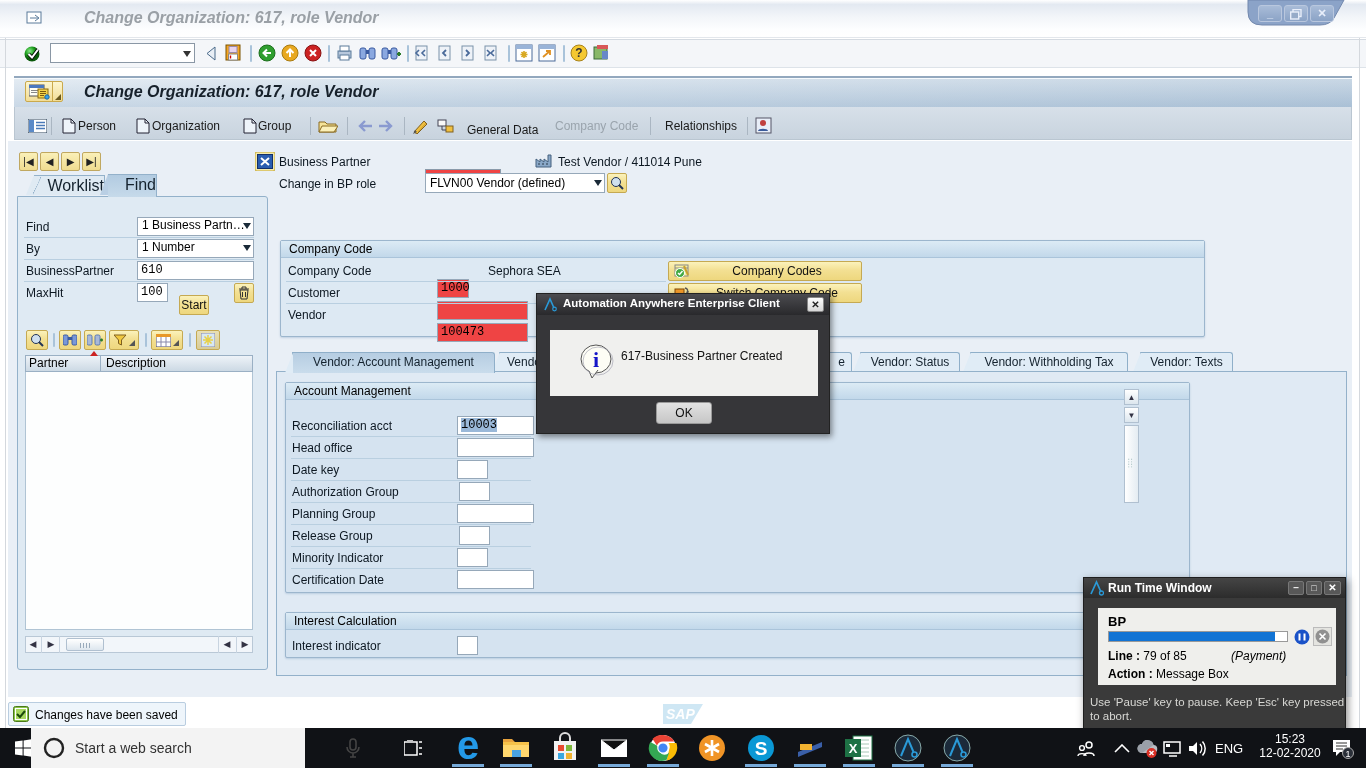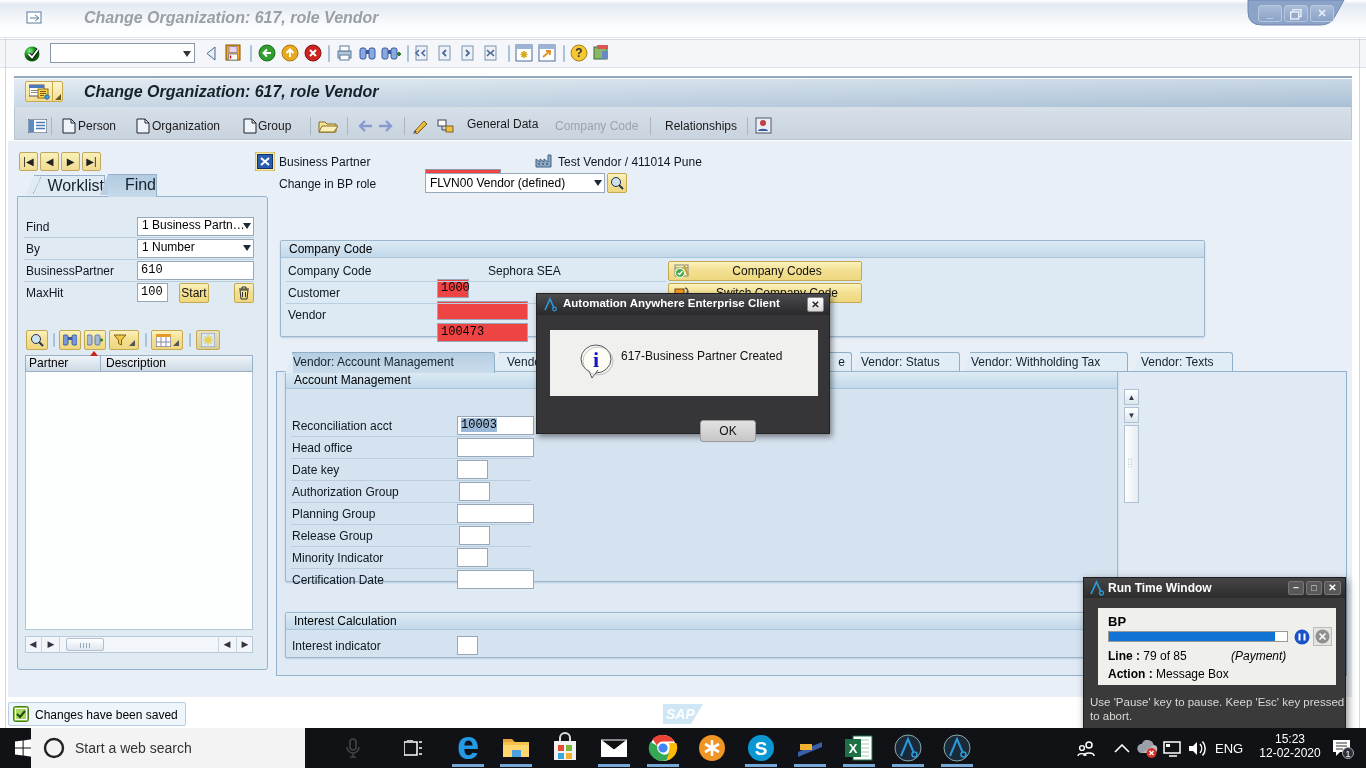--- a/index.html
+++ b/index.html
@@ -41,29 +41,29 @@
 .ro  { background:#ef4444;margin-top:18px; }
 .combo { position:absolute; background:#fff; border:1px solid #96a8b9; font-size:12px; padding-left:4px; }
 .combo .ca { position:absolute; right:2px; top:5px; width:0; height:0; border:4px solid transparent; border-top:6px solid #1a2a38; }
 .rowline { position:absolute; height:1px; background:#b9cfe0; }
 
 .grp { position:absolute; border:1px solid #9cb6cd; background:#dde9f3; border-radius:2px; box-shadow:0 1px 2px rgba(140,170,200,.45); }
 .grphdr { position:absolute; left:0; top:0; right:0; height:17px; background:linear-gradient(#dcebf5,#c2d8ea); border-bottom:1px solid #aac4da; font-size:12px; padding:1px 0 0 8px; }
 
 .ybtn { position:absolute; background:linear-gradient(#fbf2bb,#f3e093 45%,#eed77e); border:1px solid #c5a952; border-radius:2px; text-align:center; font-size:12px; color:#111; }
 
-.vtab { position:absolute; height:20px; background:#e0ecf6; border:1px solid #8fafc9; border-bottom:none; border-radius:0 3px 0 0; font-size:12px; text-align:left; color:#14222e; }
+.vtab { position:absolute; height:20px; background:#e0ecf6; border:1px solid #8fafc9; border-bottom:none; border-radius:0 3px 0 0; font-size:12px; text-align:center; color:#14222e; }
 .vtab:before { content:""; position:absolute; left:-8px; bottom:0; width:0; height:0; border-left:8px solid transparent; border-bottom:20px solid #e0ecf6; }
 
 #statusbox { left:8px; top:702px; width:178px; height:24px; background:#eef5fb; border:1px solid #b9cde0; border-radius:2px; }
 
 #dlg { left:536px; top:293px; width:294px; height:141px; background:#363639; border:1px solid #222; box-shadow:2px 3px 6px rgba(0,0,0,.45); }
 #dlgtitle { position:absolute; left:0; top:0; right:0; height:21px; background:linear-gradient(#4b4b4f,#29292c); color:#fff; font-weight:bold; font-size:11.5px; }
 #dlgpanel { position:absolute; left:13px; top:36px; width:268px; height:66px; background:#f0f0ee; }
-#okbtn { position:absolute; left:119px; top:126px; width:56px; height:22px; background:linear-gradient(#e2e2e2,#c6c6c6); border:1px solid #9a9a9a; border-radius:3px; text-align:center; line-height:20px; font-size:12px; color:#111;margin-left:44px; }
+#okbtn { position:absolute; left:119px; top:108px; width:56px; height:22px; background:linear-gradient(#e2e2e2,#c6c6c6); border:1px solid #9a9a9a; border-radius:3px; text-align:center; line-height:20px; font-size:12px; color:#111; }
 
 #rtw { left:1083px; top:577px; width:263px; height:191px; background:#3a3a3a; border:1px solid #1e1e1e; box-shadow:2px 3px 8px rgba(0,0,0,.45); }
 #rtwtitle { position:absolute; left:0; top:0; right:0; height:20px; background:linear-gradient(#454545,#2c2c2c); color:#fff; font-weight:bold; font-size:12px; }
 #rtwpanel { position:absolute; left:14px; top:30px; width:238px; height:77px; background:#efefec;text-decoration:underline; }
 
 #taskbar { left:0; top:728px; width:1366px; height:40px; background:#101216; }
 #searchbox { position:absolute; left:31px; top:0; width:274px; height:40px; background:#f3f3f3; }
 .tbicon { position:absolute; top:4px; width:32px; height:32px; }
 .runline { position:absolute; top:36px; height:3px; background:#76a9d8; }
 .trayicon { position:absolute; color:#fff; }
@@ -241,21 +241,21 @@
   <svg class="abs" style="left:412px;top:118px" width="18" height="16">
       <path d="M2 14 12 3l3 3L5 16z" fill="#f0c040" stroke="#806020"></path>
       <path d="M6 14 14 5" stroke="#d0a030"></path>
       <path d="M1 16l4-2-2-2z" fill="#555"></path>
     </svg>
   <svg class="abs" style="left:436px;top:118px" width="18" height="16">
       <rect x="2" y="2" width="8" height="6" fill="#f8f8f8" stroke="#445"></rect>
       <rect x="10" y="8" width="7" height="6" fill="#f0c040" stroke="#806020"></rect>
       <path d="M6 8v4h4" fill="none" stroke="#445"></path>
     </svg>
-  <div class="apptxt" style="left:467px;top:117px">General Data</div>
+  <div class="apptxt" style="left:467px;top:123px">General Data</div>
   <div class="apptxt appgray" style="left:555px;top:119px">Company Code</div>
   <div class="asep" style="left:650px;top:117px"></div>
   <div class="apptxt" style="left:665px;top:119px">Relationships</div>
   <div class="asep" style="left:747px;top:117px"></div>
   <svg class="abs" style="left:755px;top:117px" width="17" height="17">
       <rect x="1" y="1" width="15" height="15" fill="#e8eef8" stroke="#556"></rect>
       <circle cx="8" cy="6" r="3" fill="#c04040"></circle>
       <path d="M3 14c0-3 10-3 10 0z" fill="#3a5a9a"></path>
     </svg>
 
@@ -280,21 +280,21 @@
   <div class="combo" style="left:137px;top:217px;width:117px;height:19px;">1 Business Partn…<span class="ca"></span></div>
   <div class="rowline" style="left:24px;top:237px;width:230px"></div>
   <div class="lbl" style="left:26px;top:242px">By</div>
   <div class="combo" style="left:137px;top:239px;width:117px;height:19px;">1 Number<span class="ca"></span></div>
   <div class="rowline" style="left:24px;top:259px;width:230px"></div>
   <div class="lbl" style="left:26px;top:264px">BusinessPartner</div>
   <div class="inp" style="left:137px;top:261px;width:117px;height:19px;line-height:17px;">610</div>
   <div class="rowline" style="left:24px;top:281px;width:230px"></div>
   <div class="lbl" style="left:26px;top:286px">MaxHit</div>
   <div class="inp" style="left:137px;top:283px;width:31px;height:19px;line-height:17px;">100</div>
-  <div class="ybtn" style="left:179px;top:283px;width:30px;height:20px;line-height:19px;">Start</div>
+  <div class="ybtn" style="left:179px;top:295px;width:30px;height:20px;line-height:19px;">Start</div>
   <div class="ybtn" style="left:234px;top:283px;width:20px;height:20px;"><svg width="12" height="14" style="margin-top:2px">
         <path d="M2 4h8l-1 9H3zM1 3h10M4 3V1h4v2M4.5 6v5M7.5 6v5" stroke="#333" fill="none"></path>
       </svg></div>
 
   <div class="abs" style="left:24px;top:330px;width:230px;height:20px;"></div>
   <div class="ybtn" style="left:26px;top:330px;width:22px;height:20px;"><svg width="14" height="14" style="margin-top:2px">
         <circle cx="6" cy="6" r="4.5" fill="#cfe0ef" stroke="#235"></circle>
         <path d="M9 9l4 4" stroke="#235" stroke-width="2"></path>
       </svg></div>
   <div class="sep" style="left:53px;top:333px;height:14px;"></div>
@@ -393,21 +393,21 @@
 
   <div class="vtab" style="left:292px;top:352px;width:203px;background:linear-gradient(#b6cde2,#c9dcec);line-height:19px;z-index:3;height:21px;">Vendor: Account Management</div>
   <div class="vtab" style="left:499px;top:352px;width:154px;line-height:19px;text-align:left;padding-left:7px;">Vendor: Payment Tr</div>
   <div class="vtab" style="left:790px;top:352px;width:62px;line-height:19px;text-align:right;padding-right:6px;">e</div>
   <div class="vtab" style="left:860px;top:352px;width:100px;line-height:19px;">Vendor: Status</div>
   <div class="vtab" style="left:970px;top:352px;width:158px;line-height:19px;">Vendor: Withholding Tax</div>
   <div class="vtab" style="left:1140px;top:352px;width:93px;line-height:19px;">Vendor: Texts</div>
 
   <div class="abs" style="left:276px;top:371px;width:1071px;height:305px;background:#e0eaf4;border:1px solid #93b1ca;"></div>
 
-  <div class="grp" style="left:285px;top:371px;width:833px;height:211px;background:#d5e3f0;">
+  <div class="grp" style="left:285px;top:382px;width:905px;height:211px;background:#d5e3f0;">
     <div class="grphdr">Account Management</div>
   </div>
   <div class="lbl" style="left:292px;top:419px">Reconciliation acct</div>
   <div class="inp" style="left:457px;top:416px;width:77px;height:19px;line-height:17px;"><span style="background:#9ab8d8;">10003</span></div>
   <div class="rowline" style="left:291px;top:436px;width:240px"></div>
   <div class="lbl" style="left:292px;top:441px">Head office</div>
   <div class="inp" style="left:457px;top:438px;width:77px;height:19px;"></div>
   <div class="rowline" style="left:291px;top:458px;width:240px"></div>
   <div class="lbl" style="left:292px;top:463px">Date key</div>
   <div class="inp" style="left:457px;top:460px;width:31px;height:19px;"></div>

